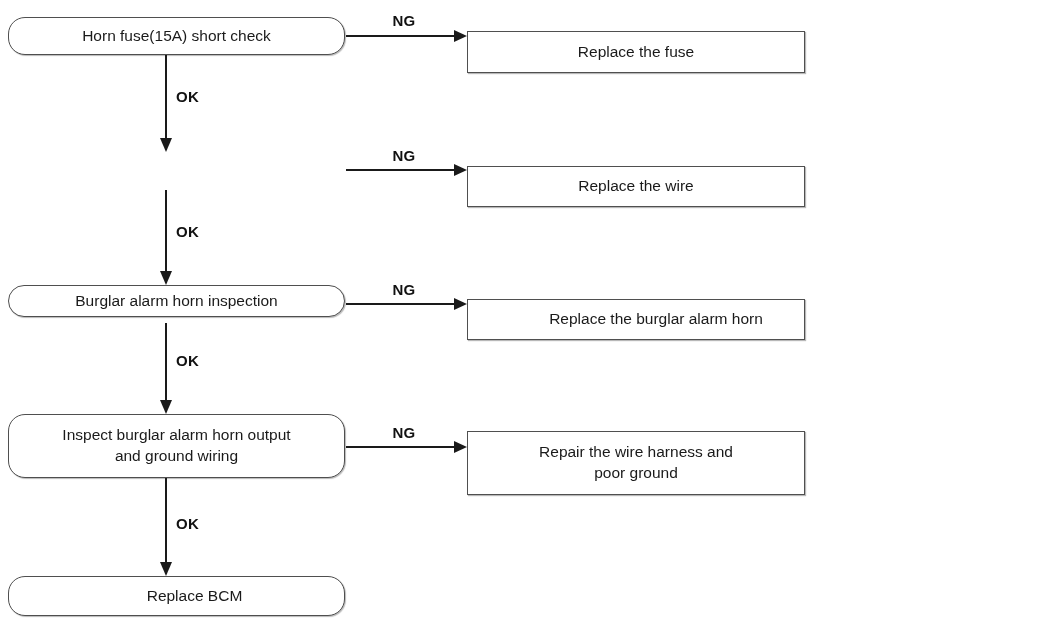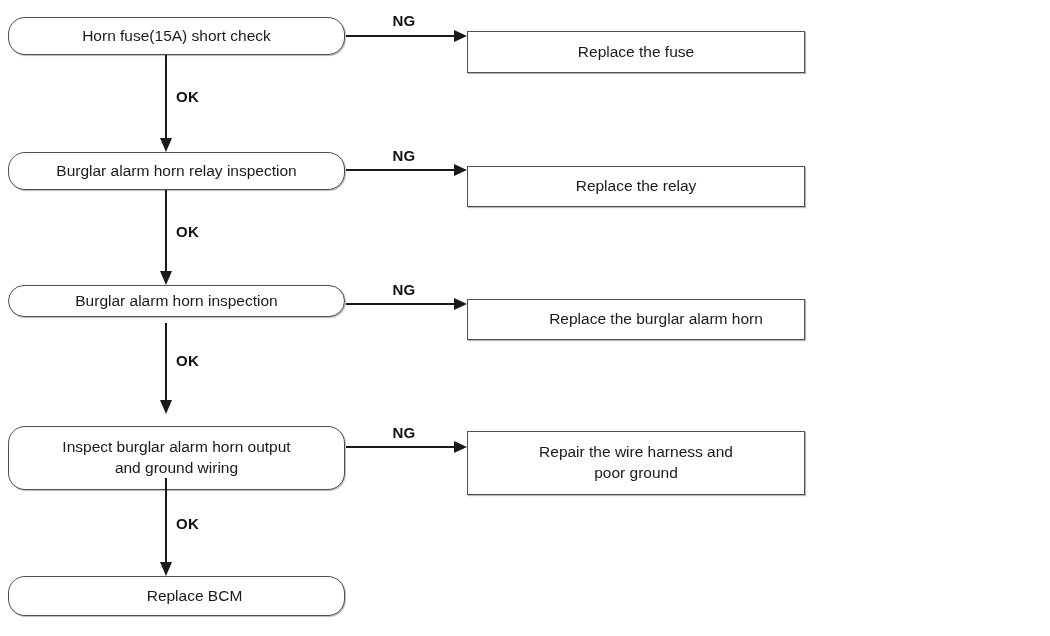--- a/index.html
+++ b/index.html
@@ -68,28 +68,27 @@
     width: 44px;
     text-align: center;
   }
 </style>
 </head>
 <body>
 
 <div class="canvas">
 
   <div class="box col-left" style="top:17px;  height:38px;">Horn fuse(15A) short check</div>
-  <div class="box col-left" style="top:152px; height:38px;">Burglar alarm horn relay inspection</div>
   <div class="box col-left" style="top:285px; height:32px;">Burglar alarm horn inspection</div>
-  <div class="box col-left" style="top:414px; height:64px;margin-top:12px;">Inspect burglar alarm horn output
+  <div class="box col-left" style="top:414px; height:64px;">Inspect burglar alarm horn output
 and ground wiring</div>
   <div class="box col-left" style="top:576px; height:40px;padding-left:36px;">Replace BCM</div>
 
   <div class="box col-right" style="top:15px;  height:42px;">Replace the fuse</div>
-  <div class="box col-right" style="top:150px; height:41px;">Replace the relay</div>
+  <div class="box col-right" style="top:150px; height:41px;">Replace the wire</div>
   <div class="box col-right" style="top:283px; height:41px;padding-left:40px;">Replace the burglar alarm horn</div>
   <div class="box col-right" style="top:415px; height:64px;">Repair the wire harness and
 poor ground</div>
 
   <div class="vline" style="left:165px; top:55px;  height:85px;"></div>
   <div class="arrow-down" style="left:160px; top:138px;"></div>
   <div class="edge-label" style="left:176px; top:88px;">OK</div>
 
   <div class="vline" style="left:165px; top:190px; height:81px;"></div>
   <div class="arrow-down" style="left:160px; top:271px;"></div>

